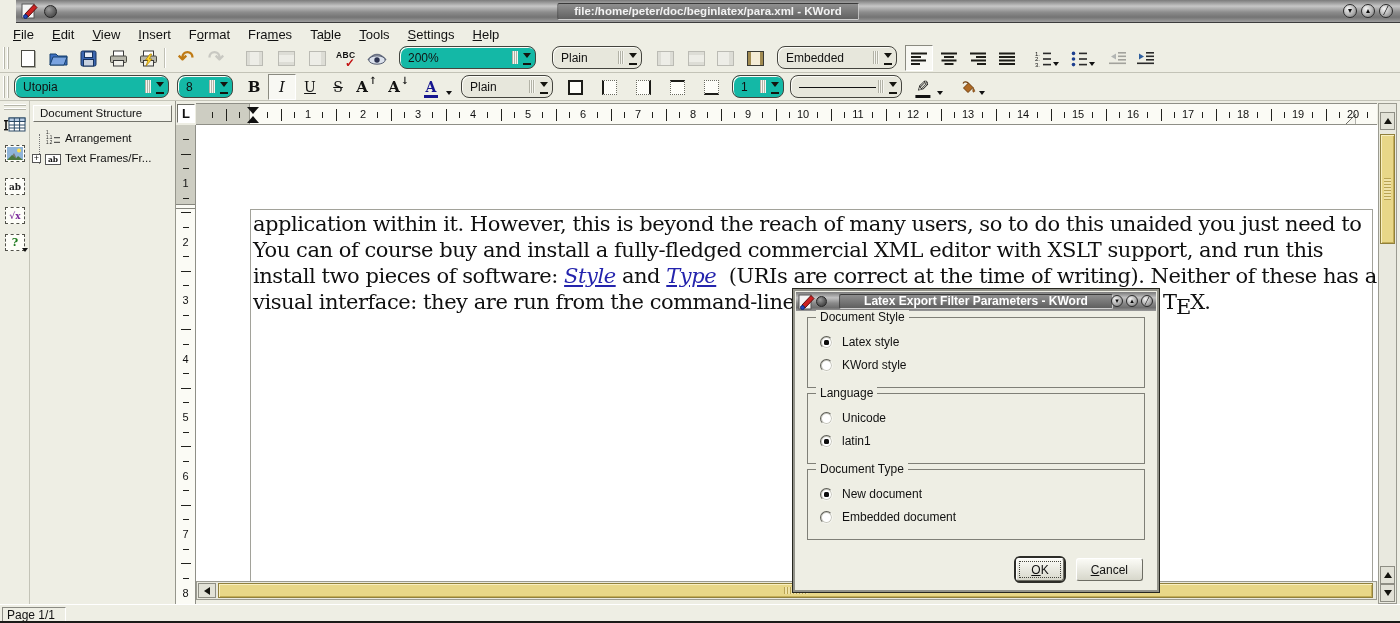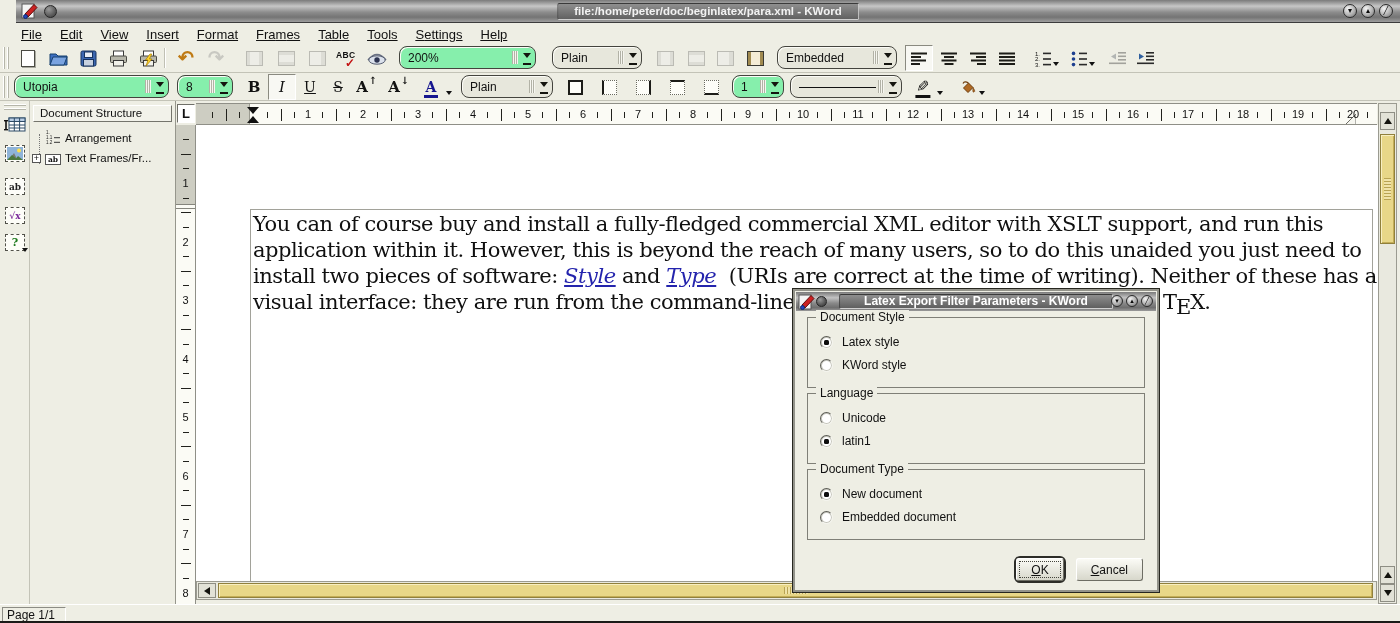--- a/index.html
+++ b/index.html
@@ -26,39 +26,39 @@
     border:1px solid; border-color:#3a3a3a #cfcfcf #cfcfcf #3a3a3a; border-radius:2px;
     color:#f2f2f2; font-size:11.5px; font-weight:bold; white-space:nowrap;
   }
   .win-controls { position:absolute; right:7px; top:4px; display:flex; gap:4px; }
   .win-ctl {
     width:14px; height:14px; border-radius:50%;
     background:radial-gradient(circle at 35% 30%,#f4f4f4,#b9b9b9 50%,#6f6f6f);
     border:1px solid #2c2c2c; color:#0a0a0a; font-size:8px; line-height:12px; text-align:center;
   }
   
-  .menubar { position:absolute; left:0; top:24px; right:0; height:20px; display:flex; align-items:center; padding-left:12px; background:#eeeee4;text-decoration:underline; }
+  .menubar { position:absolute; left:0; top:24px; right:0; height:20px; display:flex; align-items:center; padding-left:4px; background:#eeeee4; }
   .menu-item { padding:2px 9px; font-size:13px; white-space:nowrap; }
   .accel { text-decoration:underline; }
   
   .toolbar { position:absolute; left:0; right:0; height:29px; background:#eeeee4; border-bottom:1px solid #c3c3b7; }
   .tb1 { top:44px; }
   .tb2 { top:73px; height:28px; }
   .tb-grip { position:absolute; top:3px; height:22px; width:8px;
     background:repeating-linear-gradient(90deg,#ffffff 0 1px,#b5b5a9 1px 2px,transparent 2px 4px); }
   .tb-sep { position:absolute; top:4px; height:20px; width:2px; background:#c0c0b4; border-right:1px solid #fff; }
   .tb-btn { position:absolute; top:1px; width:28px; height:26px; display:flex; align-items:center; justify-content:center; border:1px solid transparent; }
   .tb-btn.active { border-color:#8a8a80 #ffffff #ffffff #8a8a80; background:#f8f8f3; }
   .tb-btn.disabled { opacity:.38; filter:grayscale(85%); }
   .mini-arrow { position:absolute; right:0px; bottom:1px; width:0; height:0; border:3.5px solid transparent; border-top:4.5px solid #111; }
   
   .combo { position:absolute; top:2px; height:23px; display:flex; align-items:center;
     border:1px solid #44443e; border-radius:8px; background:#e7e7dc; padding-left:8px;
     box-shadow:inset 1px 1px 0 #fbfbf6; }
-  .combo.editable { background:#86efac; }
+  .combo.editable { background:#14b8a6; }
   .combo-val { flex:1; font-size:12px; white-space:nowrap; overflow:hidden; }
   .cmb-grip { width:6px; height:13px; margin:0 3px 0 2px;
     background:repeating-linear-gradient(90deg,#b2b2a6 0 1px,#f6f6f0 1px 2px); }
   .cmb-ar { position:relative; width:14px; height:100%; }
   .cmb-ar::before { content:""; position:absolute; left:2px; top:6px; border:4px solid transparent; border-top:5px solid #14140f; }
   .cmb-ar::after { content:""; position:absolute; left:2px; top:16px; width:8px; height:2px; background:#14140f; }
   .line-sample { display:inline-block; width:78px; height:1px; background:#111; vertical-align:middle; }
   
   .ic-page { width:14px; height:17px; background:#fff; border:1px solid #4a4a44; box-shadow:1px 1px 0 #a9a99f; }
   .ic-undo { color:#bf7a14; font-size:19px; font-weight:bold; line-height:14px; }
@@ -647,22 +647,22 @@
       <span class="vnum" style="top: 233.5px;">4</span>
       <span class="vnum" style="top: 292px;">5</span>
       <span class="vnum" style="top: 350.5px;">6</span>
       <span class="vnum" style="top: 409px;">7</span>
       <span class="vnum" style="top: 467.5px;">8</span>
     </div>
 
   <div class="canvas">
     <div class="text-frame-border"></div>
     <div class="paragraph">
+        <div class="doc-line"><span>application within it. However, this is beyond the reach of many users, so to do this unaided you just need to</span></div>
         <div class="doc-line"><span>You can of course buy and install a fully-fledged commercial XML editor with XSLT support, and run this</span></div>
-        <div class="doc-line"><span>application within it. However, this is beyond the reach of many users, so to do this unaided you just need to</span></div>
         <div class="doc-line"><span>install two pieces of software: </span><span class="doc-link">Style</span><span> and </span><span class="doc-link">Type</span><span>  (URIs are correct at the time of writing). Neither of these has a</span></div>
         <div class="doc-line"><span>visual interface: they are run from the command-line i</span><span class="tex-abs"><span>T</span><span class="tex-sub">E</span><span>X.</span></span></div>
       </div>
   </div>
 
   <div class="v-scroll">
     <span class="sb-btn" style="left:1px;top:8px;width:15px;height:18px;">
         <i class="tri-up"></i>
       </span>
     <span class="sb-thumb" style="left:1px;top:30px;width:15px;height:110px;">

